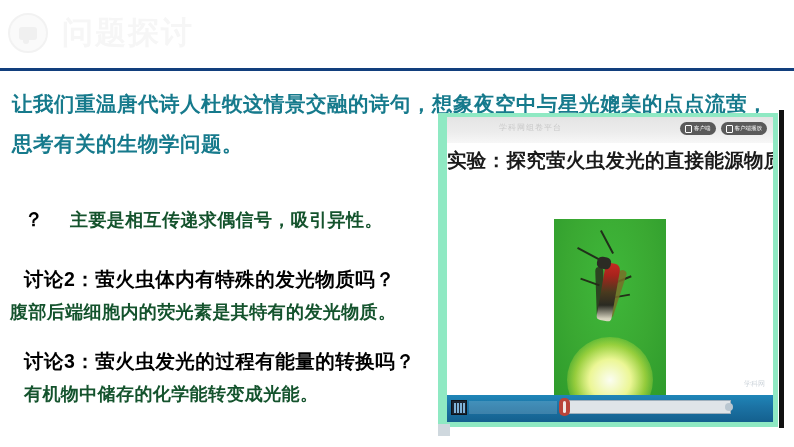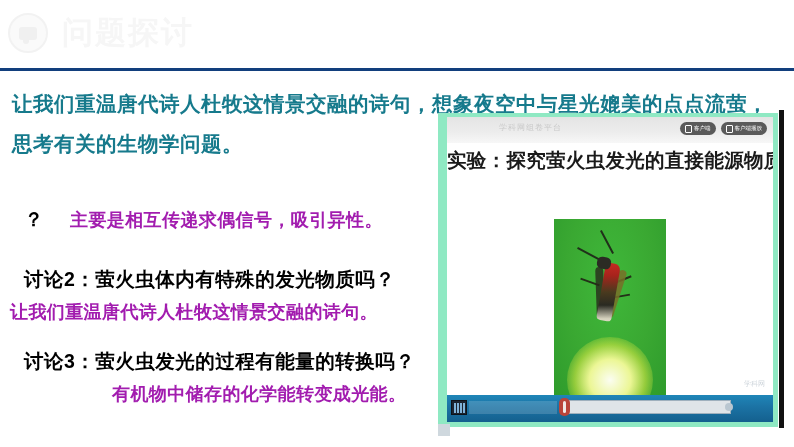--- a/index.html
+++ b/index.html
@@ -83,38 +83,38 @@
     font-size: 19.5px;
     font-weight: bold;
     color: #000000;
     line-height: 34px;
     letter-spacing: 0.5px;
     white-space: nowrap;
   }
   .a-line {
     font-size: 18px;
     font-weight: bold;
-    color: #a21caf;
+    color: #14532d;
     line-height: 32px;
     letter-spacing: 0.4px;
     white-space: nowrap;
   }
   #q1 { top: 96px; }
   #q1 .q-line { }
   #q1-second {
     position: absolute;
     left: 24px; top: 130px;
     display: flex;
     align-items: baseline;
   }
   #q1-second .q-line { margin-right: 26px; }
   #q2 { top: 178px; margin-top: 12px; }
   #q2 .a-line { margin-left: -14px; }
   #q3 { top: 272px; }
-  #q3 .a-line { margin-left: 88px; }
+  #q3 .a-line { }
 
   
   .video-panel {
     position: absolute;
     left: 438px; top: 113px;
     width: 340px; height: 314px;
     background: #8fe9c3;
     padding: 4px 5px 5px 9px;
     box-sizing: border-box;
   }
@@ -327,21 +327,21 @@
 
   <div class="intro">让我们重温唐代诗人杜牧这情景交融的诗句，想象夜空中与星光媲美的点点流萤，思考有关的生物学问题。</div>
 
   <div id="q1-second">
     <div class="q-line">？</div>
     <div class="a-line">主要是相互传递求偶信号，吸引异性。</div>
   </div>
 
   <div class="q-block" id="q2">
     <div class="q-line">讨论2：萤火虫体内有特殊的发光物质吗？</div>
-    <div class="a-line">让我们重温唐代诗人杜牧这情景交融的诗句。</div>
+    <div class="a-line">腹部后端细胞内的荧光素是其特有的发光物质。</div>
   </div>
 
   <div class="q-block" id="q3">
     <div class="q-line">讨论3：萤火虫发光的过程有能量的转换吗？</div>
     <div class="a-line">有机物中储存的化学能转变成光能。</div>
   </div>
 </div>
 
 <div class="video-panel">
   <div class="video-inner">

